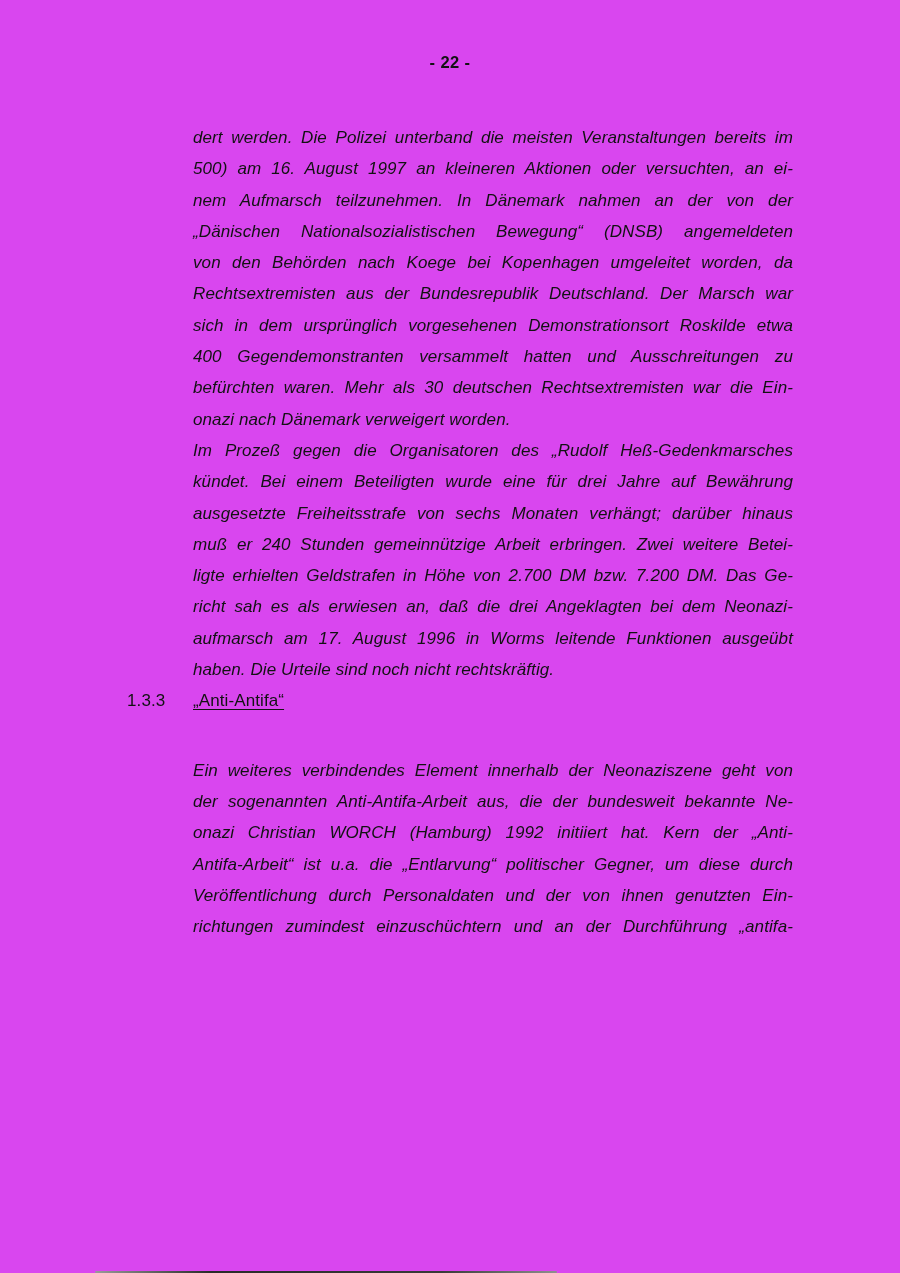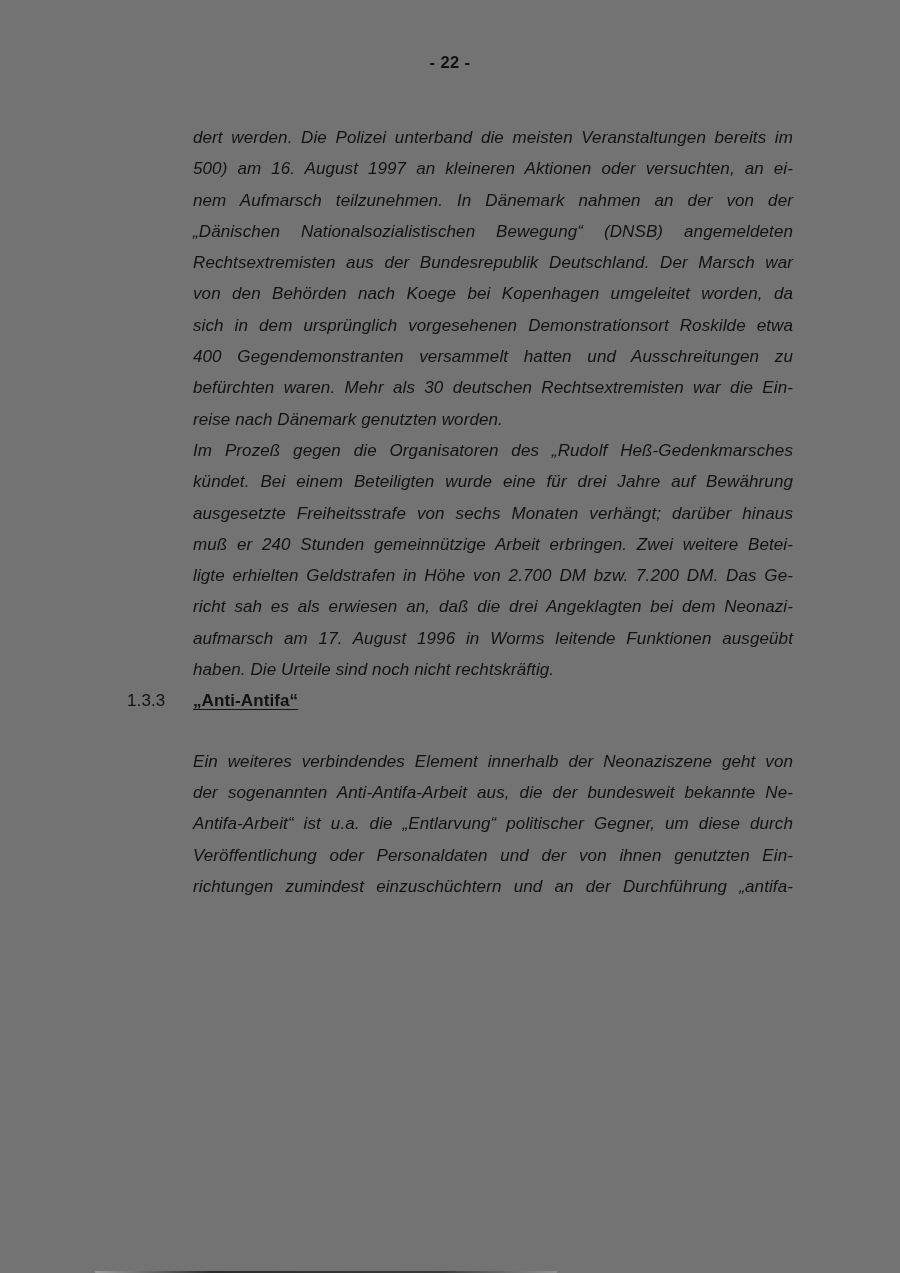--- a/index.html
+++ b/index.html
@@ -4,21 +4,21 @@
 <style>
   html, body {
     margin: 0;
     padding: 0;
     background: #ffffff;
   }
   .page {
     position: relative;
     width: 900px;
     height: 1273px;
-    background: #737373;
+    background: #d946ef;
     font-family: "Liberation Sans", sans-serif;
     color: #121212;
     overflow: hidden;
   }
   .page-number {
     position: absolute;
     top: 53px;
     left: 0;
     width: 900px;
     text-align: center;
@@ -50,24 +50,23 @@
     line-height: 31.3px;
   }
   .section-number {
     position: absolute;
     left: -66px;
     top: 0;
   }
   .section-title {
     text-decoration: underline;
     text-underline-offset: 3px;
-    font-weight: bold;
   }
   .para-3 {
-    margin-top: 29px;
+    margin-top: 38px;
   }
   .scan-artifact {
     position: absolute;
     left: 95px;
     bottom: 0px;
     width: 462px;
     height: 2px;
     background: linear-gradient(90deg, #9a9a9a, #2b2b2b 25%, #3a3a3a 75%, #8f8f8f);
     border-radius: 1px;
   }
@@ -79,26 +78,26 @@
 
   <div class="page-number">- 22 -</div>
 
   <div class="body-text">
 
     <div class="paragraph">
         <div class="line">dert werden. Die Polizei unterband die meisten Veranstaltungen bereits im</div>
         <div class="line">500) am 16. August 1997 an kleineren Aktionen oder versuchten, an ei-</div>
         <div class="line">nem Aufmarsch teilzunehmen. In Dänemark nahmen an der von der</div>
         <div class="line">„Dänischen Nationalsozialistischen Bewegung“ (DNSB) angemeldeten</div>
+        <div class="line">von den Behörden nach Koege bei Kopenhagen umgeleitet worden, da</div>
         <div class="line">Rechtsextremisten aus der Bundesrepublik Deutschland. Der Marsch war</div>
-        <div class="line">von den Behörden nach Koege bei Kopenhagen umgeleitet worden, da</div>
         <div class="line">sich in dem ursprünglich vorgesehenen Demonstrationsort Roskilde etwa</div>
         <div class="line">400 Gegendemonstranten versammelt hatten und Ausschreitungen zu</div>
         <div class="line">befürchten waren. Mehr als 30 deutschen Rechtsextremisten war die Ein-</div>
-        <div class="line line-last">reise nach Dänemark genutzten worden.</div>
+        <div class="line line-last">onazi nach Dänemark verweigert worden.</div>
       </div>
 
     <div class="paragraph">
         <div class="line">Im Prozeß gegen die Organisatoren des „Rudolf Heß-Gedenkmarsches</div>
         <div class="line">kündet. Bei einem Beteiligten wurde eine für drei Jahre auf Bewährung</div>
         <div class="line">ausgesetzte Freiheitsstrafe von sechs Monaten verhängt; darüber hinaus</div>
         <div class="line">muß er 240 Stunden gemeinnützige Arbeit erbringen. Zwei weitere Betei-</div>
         <div class="line">ligte erhielten Geldstrafen in Höhe von 2.700 DM bzw. 7.200 DM. Das Ge-</div>
         <div class="line">richt sah es als erwiesen an, daß die drei Angeklagten bei dem Neonazi-</div>
         <div class="line">aufmarsch am 17. August 1996 in Worms leitende Funktionen ausgeübt</div>
@@ -106,22 +105,23 @@
       </div>
 
     <div class="heading-row">
       <span class="section-number">1.3.3</span>
       <span class="section-title">„Anti-Antifa“</span>
     </div>
 
     <div class="paragraph para-3">
         <div class="line">Ein weiteres verbindendes Element innerhalb der Neonaziszene geht von</div>
         <div class="line">der sogenannten Anti-Antifa-Arbeit aus, die der bundesweit bekannte Ne-</div>
+        <div class="line">onazi Christian WORCH (Hamburg) 1992 initiiert hat. Kern der „Anti-</div>
         <div class="line">Antifa-Arbeit“ ist u.a. die „Entlarvung“ politischer Gegner, um diese durch</div>
-        <div class="line">Veröffentlichung oder Personaldaten und der von ihnen genutzten Ein-</div>
+        <div class="line">Veröffentlichung durch Personaldaten und der von ihnen genutzten Ein-</div>
         <div class="line">richtungen zumindest einzuschüchtern und an der Durchführung „antifa-</div>
       </div>
 
   </div>
 
   <div class="scan-artifact"></div>
 
 </div>
 
 </body></html>

